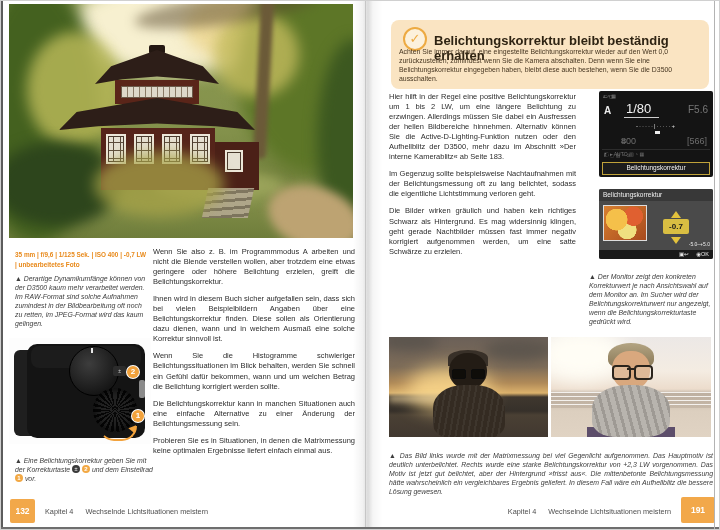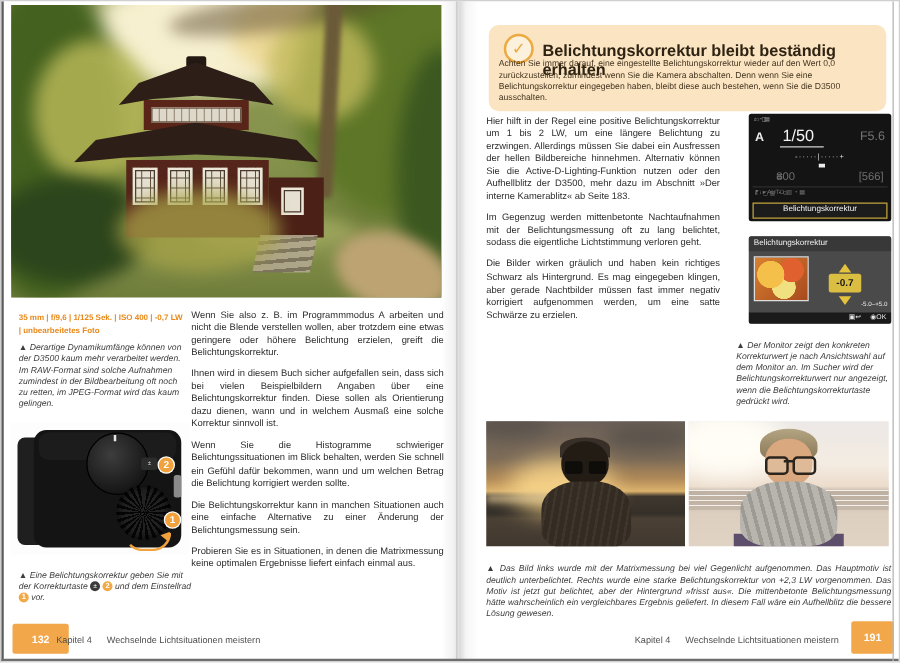--- a/index.html
+++ b/index.html
@@ -238,46 +238,46 @@
     </p>
 
     <div class="bodycol-left">
       <p class="para">Wenn Sie also z. B. im Programmmodus A arbeiten und nicht die Blende verstellen wollen, aber trotzdem eine etwas geringere oder höhere Belichtung erzielen, greift die Belichtungskorrektur.</p>
       <p class="para">Ihnen wird in diesem Buch sicher aufgefallen sein, dass sich bei vielen Beispielbildern Angaben über eine Belichtungskorrektur finden. Diese sollen als Orientierung dazu dienen, wann und in welchem Ausmaß eine solche Korrektur sinnvoll ist.</p>
       <p class="para">Wenn Sie die Histogramme schwieriger Belichtungssituationen im Blick behalten, werden Sie schnell ein Gefühl dafür bekommen, wann und um welchen Betrag die Belichtung korrigiert werden sollte.</p>
       <p class="para">Die Belichtungskorrektur kann in manchen Situationen auch eine einfache Alternative zu einer Änderung der Belichtungsmessung sein.</p>
       <p class="para">Probieren Sie es in Situationen, in denen die Matrixmessung keine optimalen Ergebnisse liefert einfach einmal aus.</p>
     </div>
 
-    <div class="pgbox" style="left:9px;top:498px;width:45px;height:24px;line-height:24px;">132</div>
+    <div class="pgbox" style="left:9px;top:498px;width:25px;height:24px;line-height:24px;">132</div>
     <div class="foottext" style="left:44px;top:506px;">
       <span class="chap">Kapitel 4</span><span>Wechselnde Lichtsituationen meistern</span>
     </div>
   </section>
 
   <section>
 
     <div class="infobox"></div>
     <div class="infobox-icon">✓</div>
     <div class="infobox-title">Belichtungskorrektur bleibt beständig erhalten</div>
     <div class="infobox-body">Achten Sie immer darauf, eine eingestellte Belichtungskorrektur wieder auf den Wert 0,0 zurückzustellen, zumindest wenn Sie die Kamera abschalten. Denn wenn Sie eine Belichtungskorrektur eingegeben haben, bleibt diese auch bestehen, wenn Sie die D3500 ausschalten.</div>
 
     <div class="bodycol-right">
       <p class="para">Hier hilft in der Regel eine positive Belichtungskorrektur um 1 bis 2 LW, um eine längere Belichtung zu erzwingen. Allerdings müssen Sie dabei ein Ausfressen der hellen Bildbereiche hinnehmen. Alternativ können Sie die Active-D-Lighting-Funktion nutzen oder den Aufhellblitz der D3500, mehr dazu im Abschnitt »Der interne Kamerablitz« ab Seite 183.</p>
-      <p class="para">Im Gegenzug werden mittenbetonte Nachtaufnahmen mit der Belichtungsmessung oft zu lang belichtet, sodass die eigentliche Lichtstimmung verloren geht.</p>
-      <p class="para">Die Bilder wirken gräulich und haben kein richtiges Schwarz als Hintergrund. Es mag eingegeben klingen, aber gerade Nachtbilder müssen fast immer negativ korrigiert aufgenommen werden, um eine satte Schwärze zu erzielen.</p>
+      <p class="para">Im Gegenzug sollte beispielsweise Nachtaufnahmen mit der Belichtungsmessung oft zu lang belichtet, sodass die eigentliche Lichtstimmung verloren geht.</p>
+      <p class="para">Die Bilder wirken gräulich und haben kein richtiges Schwarz als Hintergrund. Es mag widersinnig klingen, geht gerade Nachtbilder müssen fast immer negativ korrigiert aufgenommen werden, um eine satte Schwärze zu erzielen.</p>
     </div>
 
     <div class="lcd1">
       <div class="lcd1-top">
         <span>▭ ◻</span>
         <span>♪ ◔ ▦</span>
       </div>
       <div class="lcd1-mode">A</div>
-      <div class="lcd1-shutter">1/50</div>
+      <div class="lcd1-shutter">1/80</div>
       <div class="lcd1-aperture">F5.6</div>
       <div class="lcd1-meter">-·····|·····+</div>
       <div class="lcd1-tick"></div>
       <div class="lcd1-iso">
         <span>≡</span>
           <span>800</span>
       </div>
       <div class="lcd1-frames">[566]</div>
       <div class="lcd1-grid">
         <div class="gr">

